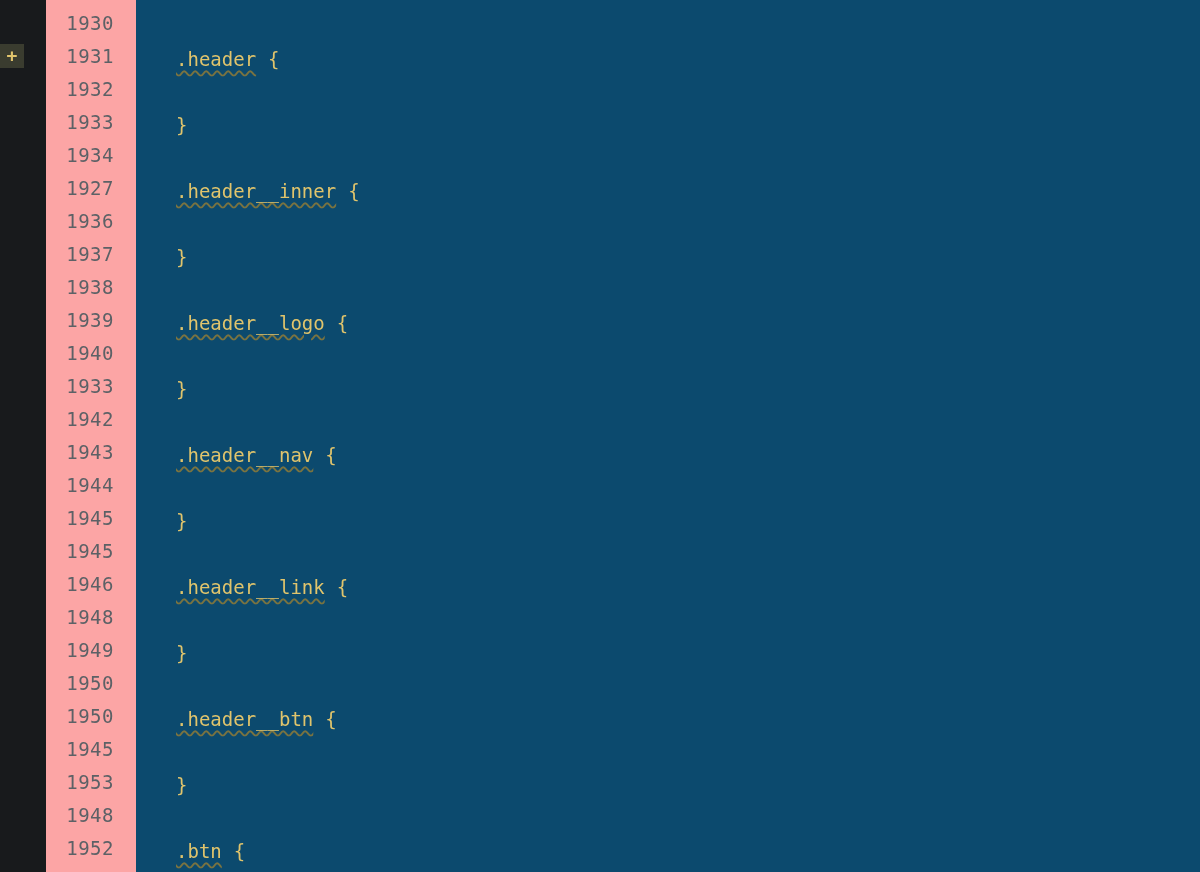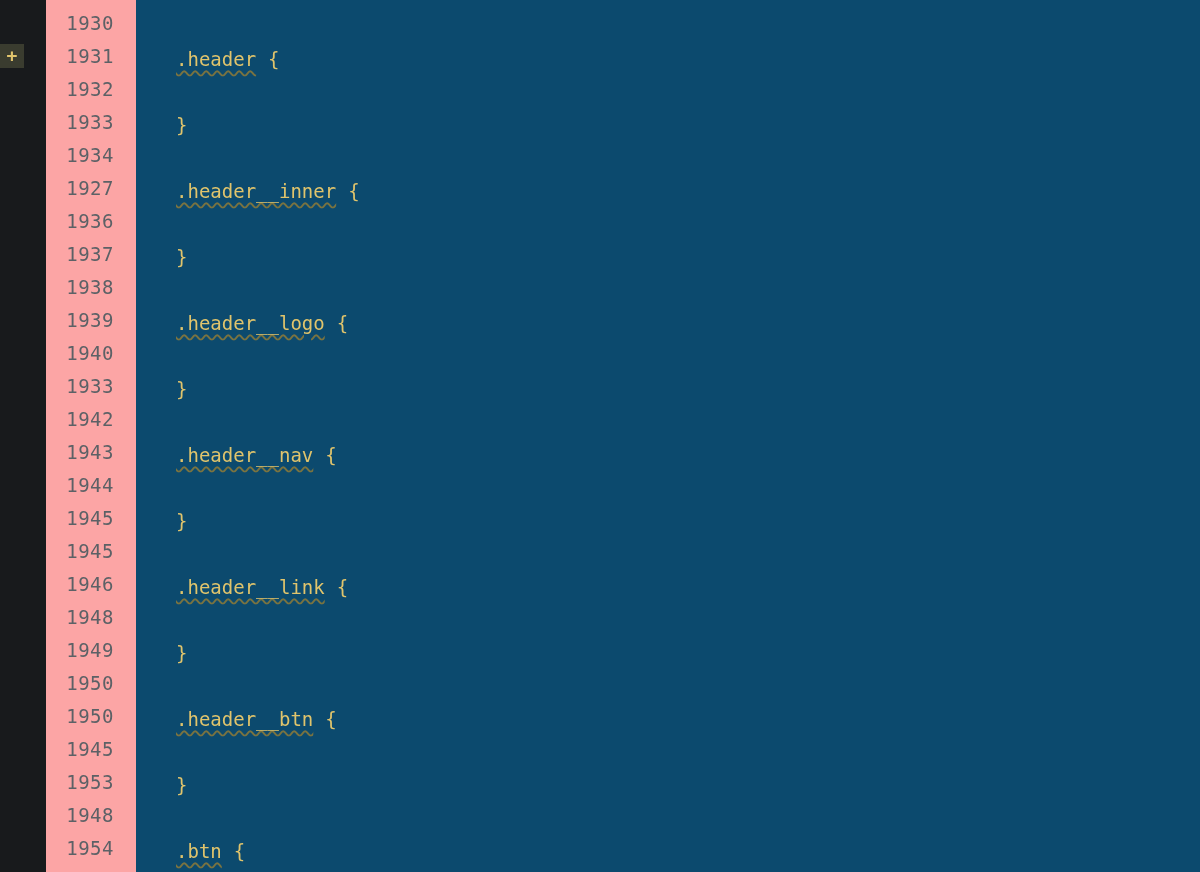--- a/index.html
+++ b/index.html
@@ -108,21 +108,21 @@
       <div class="lnrow">1945</div>
       <div class="lnrow">1945</div>
       <div class="lnrow">1946</div>
       <div class="lnrow">1948</div>
       <div class="lnrow">1949</div>
       <div class="lnrow">1950</div>
       <div class="lnrow">1950</div>
       <div class="lnrow">1945</div>
       <div class="lnrow">1953</div>
       <div class="lnrow">1948</div>
-      <div class="lnrow">1954</div>
+      <div class="lnrow">1952</div>
       <div class="lnrow">1956</div>
     </div>
   <div class="code-area" id="code">
       <div class="crow"><span class="indent"></span></div>
       <div class="crow"><span class="indent"></span><span class="sel">.header</span><span class="sp"></span><span class="br">{</span></div>
       <div class="crow"><span class="indent"></span></div>
       <div class="crow"><span class="indent"></span><span class="br">}</span></div>
       <div class="crow"><span class="indent"></span></div>
       <div class="crow"><span class="indent"></span><span class="sel">.header__inner</span><span class="sp"></span><span class="br">{</span></div>
       <div class="crow"><span class="indent"></span></div>

